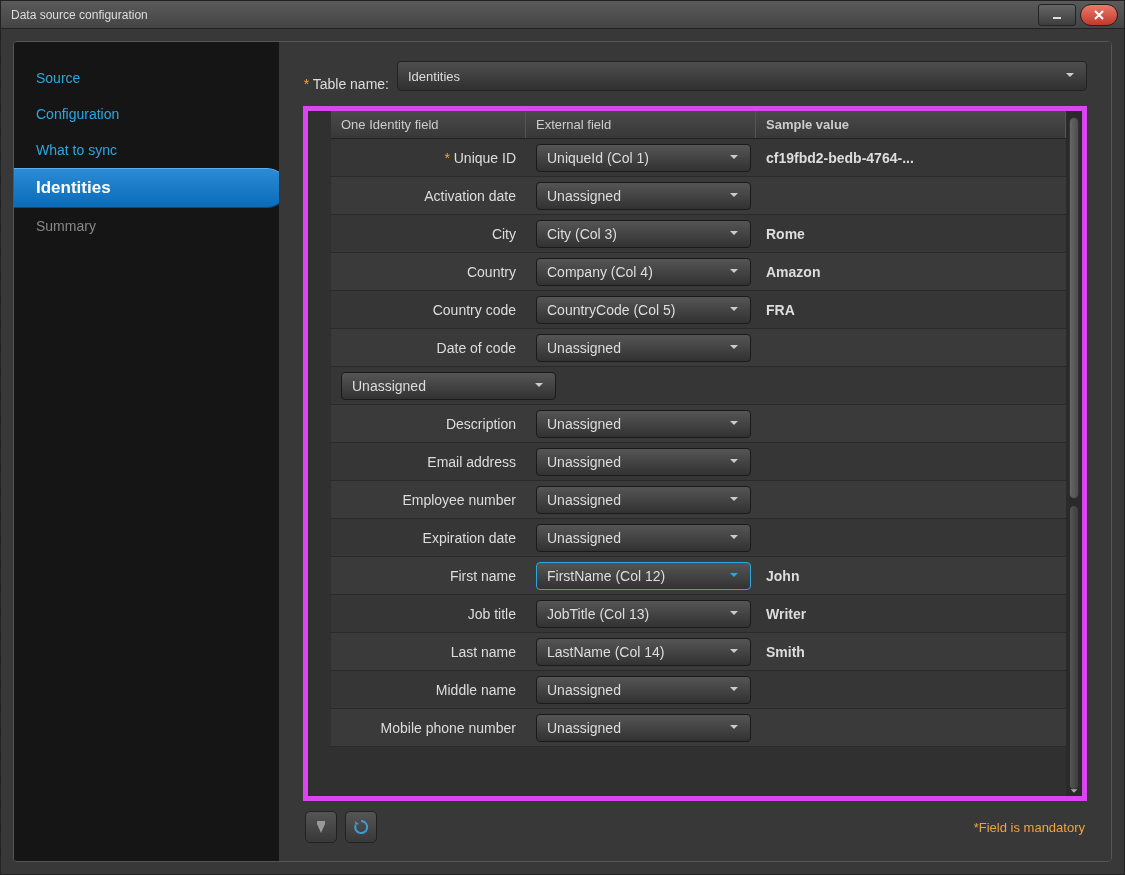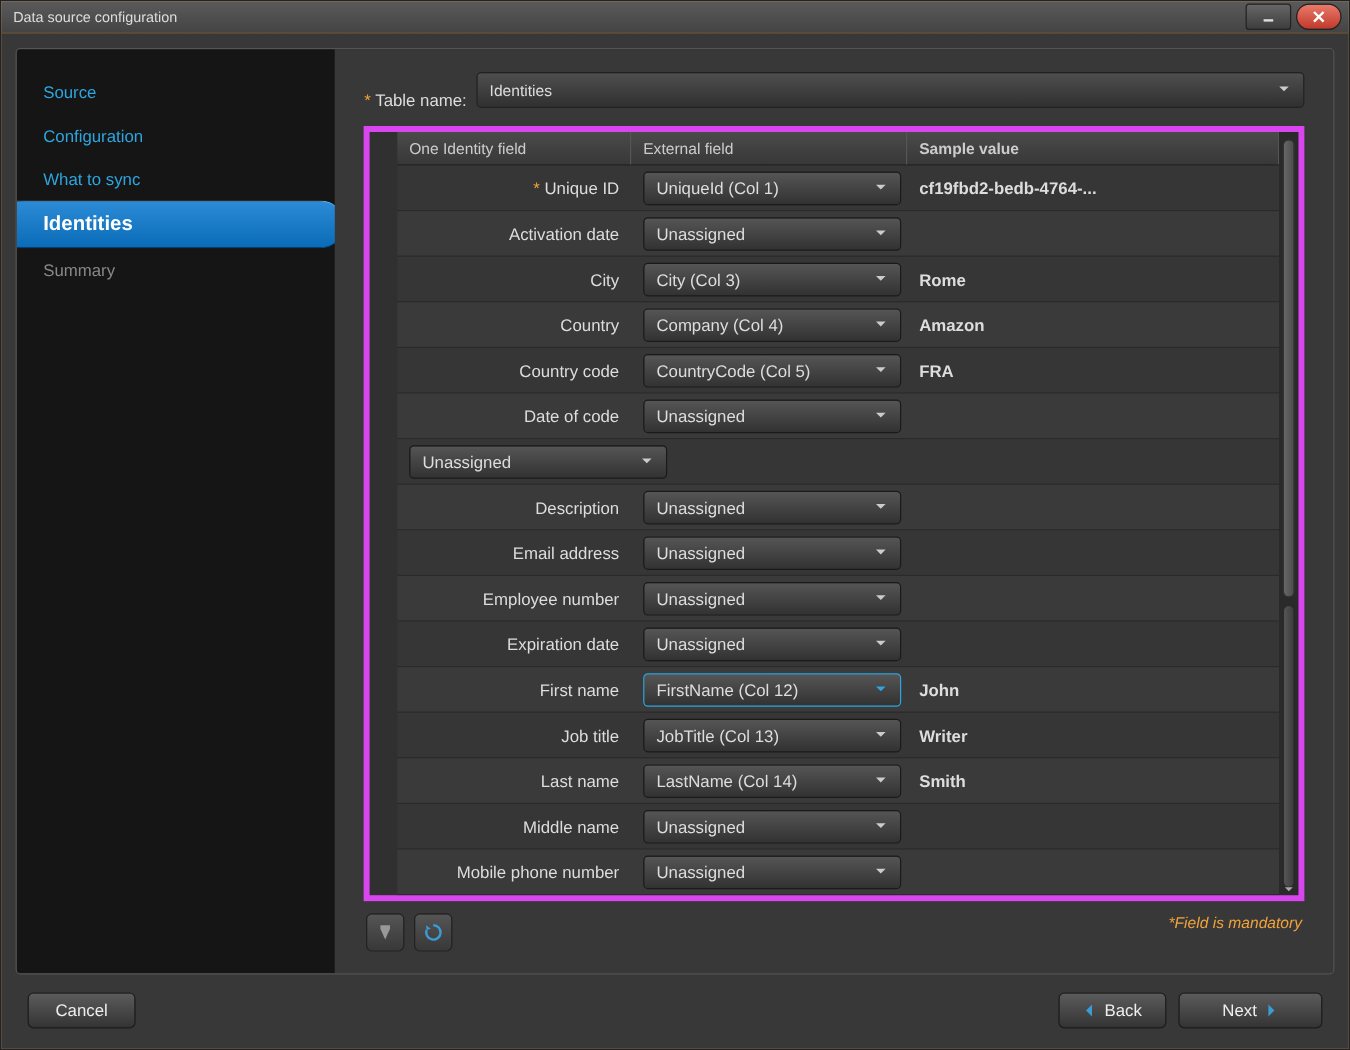--- a/index.html
+++ b/index.html
@@ -202,23 +202,22 @@
   }
   .scrollbar-arrow {
     position: absolute;
     left: 3px; right: 3px;
     height: 14px;
     display: flex; align-items: center; justify-content: center;
   }
   .scrollbar-arrow.down { bottom: -2px; }
   .toolbar-bottom {
     display: flex;
-    align-items: flex-start;
+    align-items: center;
     padding: 10px 2px 4px 2px;
-    font-style: italic;
   }
   .icon-btn {
     width: 32px; height: 32px;
     background: linear-gradient(to bottom, #555, #383838);
     border: 1px solid #222;
     border-radius: 5px;
     margin-right: 8px;
     display: flex; align-items: center; justify-content: center;
     cursor: pointer;
   }
@@ -522,33 +521,15 @@
                 <path d="M8 2 A6 6 0 1 1 2.5 6" fill="none" stroke="#3a9bd6" stroke-width="2"></path>
                 <path d="M2 2 L2.5 6 L6 5" fill="#3a9bd6"></path>
               </svg>
           </div>
           <div class="mandatory-note">*Field is mandatory</div>
         </div>
 
       </div>
     </div>
 
-    <div class="footer">
-      <div class="btn">
-        <span>Cancel</span>
-      </div>
-      <div class="footer-spacer"></div>
-      <div class="btn back">
-        <svg class="arrow-svg" viewBox="0 0 12 12">
-            <path d="M8 1 L3 6 L8 11 Z" fill="#3a9bd6"></path>
-          </svg>
-        <span>Back</span>
-      </div>
-      <div class="btn next">
-        <span>Next</span>
-        <svg class="arrow-svg" viewBox="0 0 12 12">
-            <path d="M4 1 L9 6 L4 11 Z" fill="#3a9bd6"></path>
-          </svg>
-      </div>
-    </div>
 
   </div>
 </div>
 
 </body></html>

